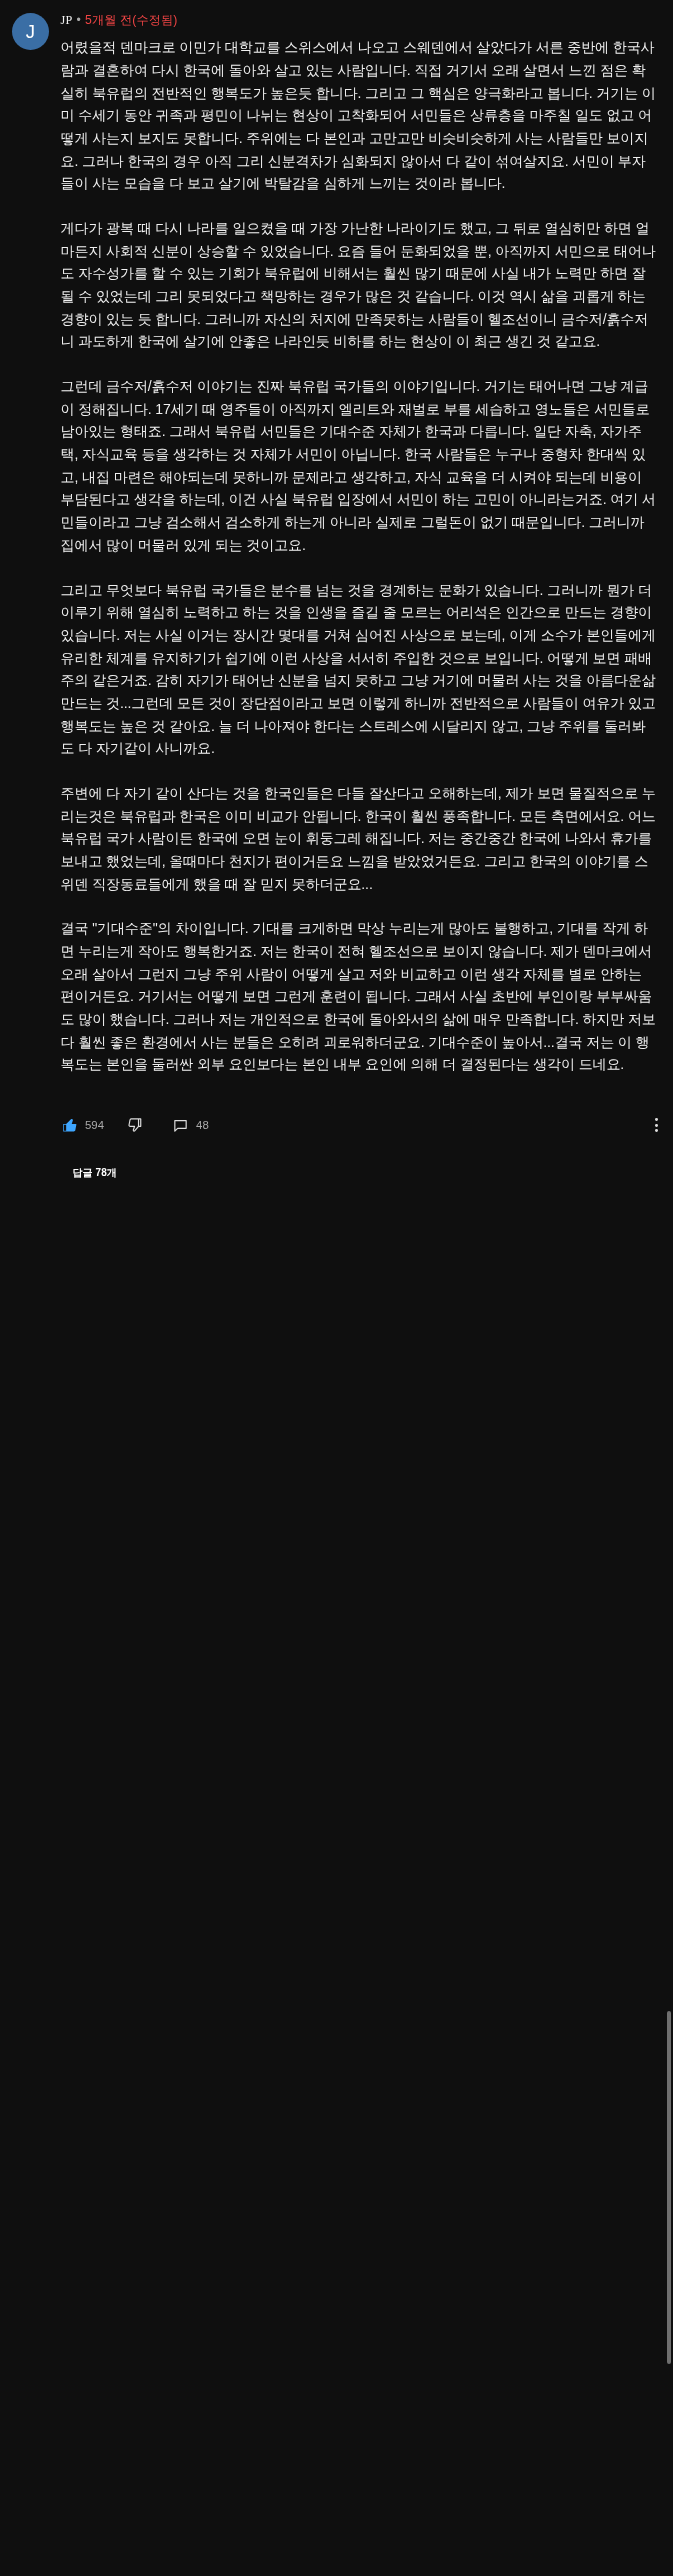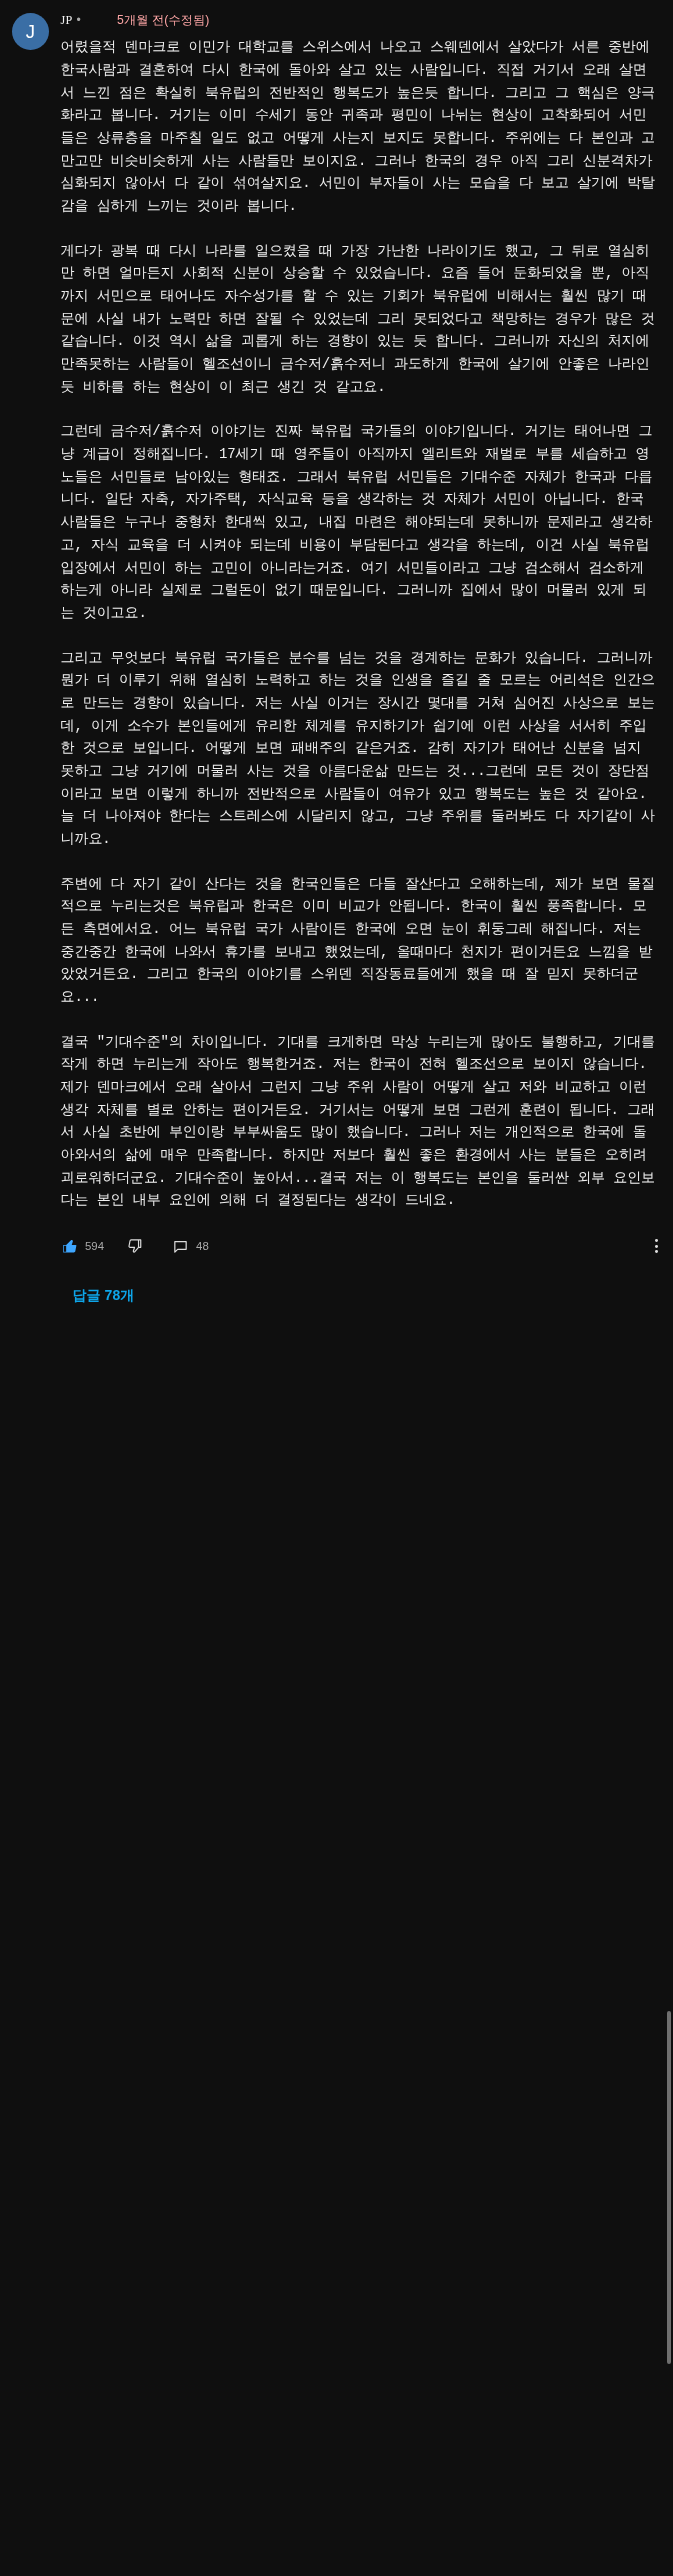--- a/index.html
+++ b/index.html
@@ -52,41 +52,39 @@
   .meta .author {
     color: #f1f1f1;
     font-size: 12.2px;
     font-family: Liberation Serif, serif;
   }
   .meta .dot {
     margin: 0 4.2px;
     color: #aaaaaa;
   }
   .meta .time {
-    color: #fca5a5;
-    margin-left: 32px;
+    color: #ef4444;
   }
   .text {
     color: #f1f1f1;
     font-size: 14px;
     line-height: 1.62;
     letter-spacing: -0.1px;
     word-break: break-all;
   }
   .text p {
     margin: 0 0 22px 0;
-    font-family: Liberation Mono, monospace;
   }
   .text p:last-child {
     margin-bottom: 0;
   }
   .actions {
     display: flex;
     align-items: center;
-    margin-top: 25px;
+    margin-top: 40px;
     padding-bottom: 1.7px;
   }
   .act {
     display: flex;
     align-items: center;
     margin-right: 22px;
     color: #aaaaaa;
     font-size: 11.4px;
   }
   .act .count {
@@ -116,22 +114,22 @@
     border-radius: 50%;
     background: #dddddd;
     margin: 1.3px 0;
   }
   .replies {
     margin-top: 22px;
     padding-left: 0;
   }
   .replies-btn {
     display: inline-block;
-    color: #0ea5e9;
-    font-size: 14px;
+    color: #ffffff;
+    font-size: 10px;
     font-weight: bold;
     background: transparent;
     border: none;
     padding: 7.6px 11.8px;
     border-radius: 17px;
     cursor: pointer;
     letter-spacing: 0.1px;
   }
   .scrollbar {
     position: absolute;

